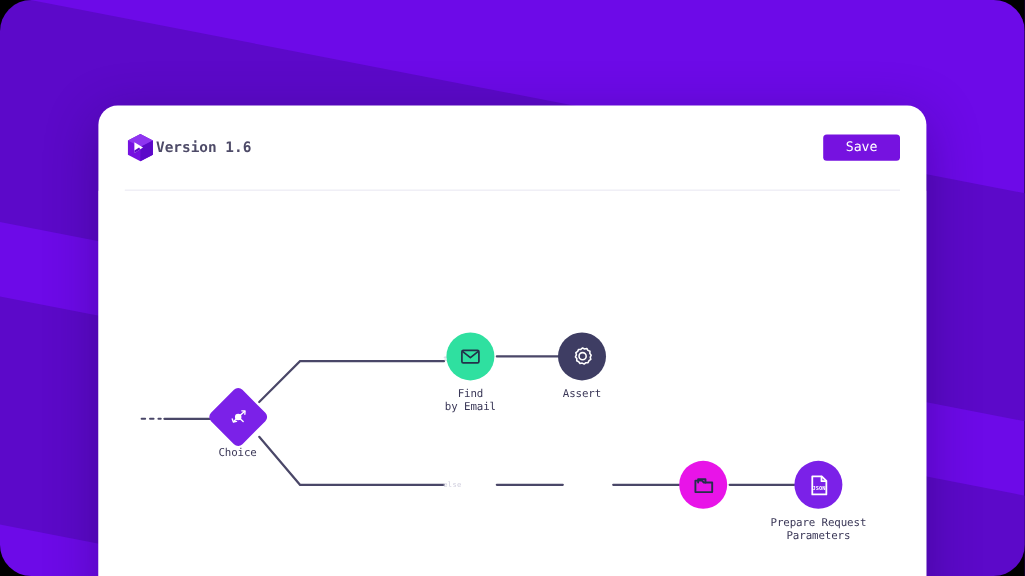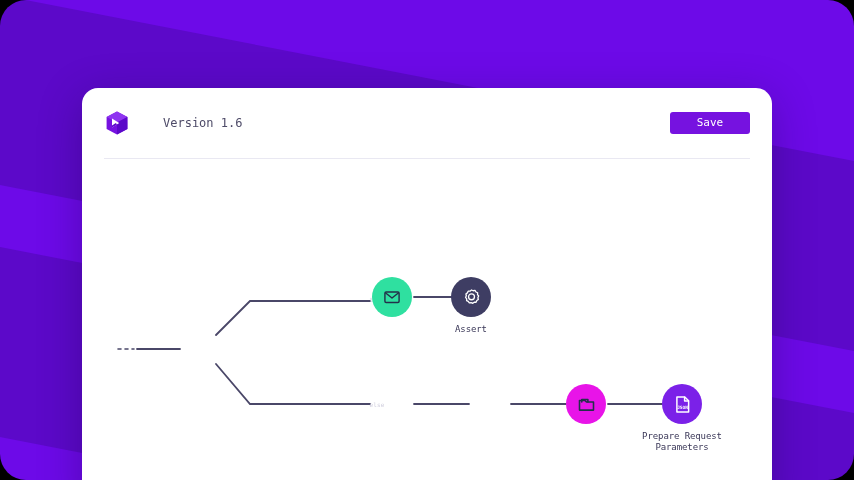--- a/index.html
+++ b/index.html
@@ -78,31 +78,31 @@
   }
   .app-title {
     margin-left: 15px;
     font-size: 13px;
     font-weight: bold;
     color: #2d2b45;
     letter-spacing: 0.1px;
     white-space: nowrap;
   }
   .version-label {
-    margin-left: 33px;
     font-size: 12px;
     color: #4e4b68;
     white-space: nowrap;
+    font-weight: bold;
   }
   .save-button {
     position: absolute;
     right: 0;
     top: 50%;
     transform: translateY(-50%);
-    width: 80px;
+    width: 64px;
     height: 22px;
     background: #7612e0;
     border: none;
     border-radius: 3px;
     color: #ffffff;
     font-family: "DejaVu Sans Mono", monospace;
     font-size: 11px;
     cursor: pointer;
     padding: 0;
     line-height: 22px;
@@ -215,31 +215,44 @@
 
           <path d="M332 245 L387 245"></path>
           <path d="M429 245 L484 245"></path>
           <path d="M526 245 L580 245"></path>
         </g>
       </svg>
 
       <div class="edge-label" style="left:295px; top:140px;">true</div>
       <div class="edge-label" style="left:295px; top:245px;">else</div>
 
+      <div class="node" style="left:116px; top:170px;">
+        <div class="node-shape diamond" style="background:#7b21e8;">
+          <svg viewBox="0 0 24 24" width="18" height="18" aria-hidden="true">
+            <circle cx="12" cy="11" r="3.6" fill="#ffffff"></circle>
+            <path d="M12 11 L19 5 M12 11 L17.5 16 M12 11 L7 16" stroke="#ffffff" stroke-width="1.6" fill="none" stroke-linecap="round"></path>
+            <path d="M16 4.2 L19.6 4.4 L19.4 8" stroke="#ffffff" stroke-width="1.5" fill="none" stroke-linecap="round" stroke-linejoin="round"></path>
+            <path d="M5.4 13.2 L6.6 16.6 L10.2 16" stroke="#ffffff" stroke-width="1.5" fill="none" stroke-linecap="round" stroke-linejoin="round"></path>
+          </svg>
+        </div>
+        <div class="node-label">Choice</div>
+      </div>
 
       <div class="node" style="left:310px; top:118px;">
         <div class="node-shape" style="background:#2fe0a0;">
           <svg viewBox="0 0 24 24" width="20" height="20" aria-hidden="true">
             <rect x="3.5" y="6" width="17" height="12.5" rx="1.4" fill="none" stroke="#23304a" stroke-width="1.7"></rect>
             <path d="M4.4 7.2 L12 13.2 L19.6 7.2" fill="none" stroke="#23304a" stroke-width="1.7" stroke-linecap="round" stroke-linejoin="round"></path>
           </svg>
         </div>
-      </div>
-
-      <div class="node" style="left:389px; top:118px;">
+        <div class="node-label">Find
+by Email</div>
+      </div>
+
+      <div class="node" style="left:403px; top:118px;">
         <div class="node-shape" style="background:#3e3d63;">
           <svg viewBox="0 0 24 24" width="21" height="21" aria-hidden="true">
             <g fill="none" stroke="#ffffff" stroke-width="1.5" stroke-linejoin="round">
               <path d="M12 3.4 L13.9 4.3 L16 3.9 L17.1 5.7 L19 6.6 L18.9 8.7 L20.2 10.3 L19.3 12.2 L19.8 14.3 L18.1 15.5 L17.2 17.4 L15.1 17.4 L13.5 18.7 L11.6 17.8 L9.5 18.2 L8.3 16.5 L6.4 15.6 L6.5 13.5 L5.2 11.9 L6.1 10 L5.6 7.9 L7.3 6.7 L8.2 4.8 L10.3 4.8 Z"></path>
               <circle cx="12" cy="11.2" r="3.4"></circle>
             </g>
           </svg>
         </div>
         <div class="node-label">Assert</div>
       </div>

